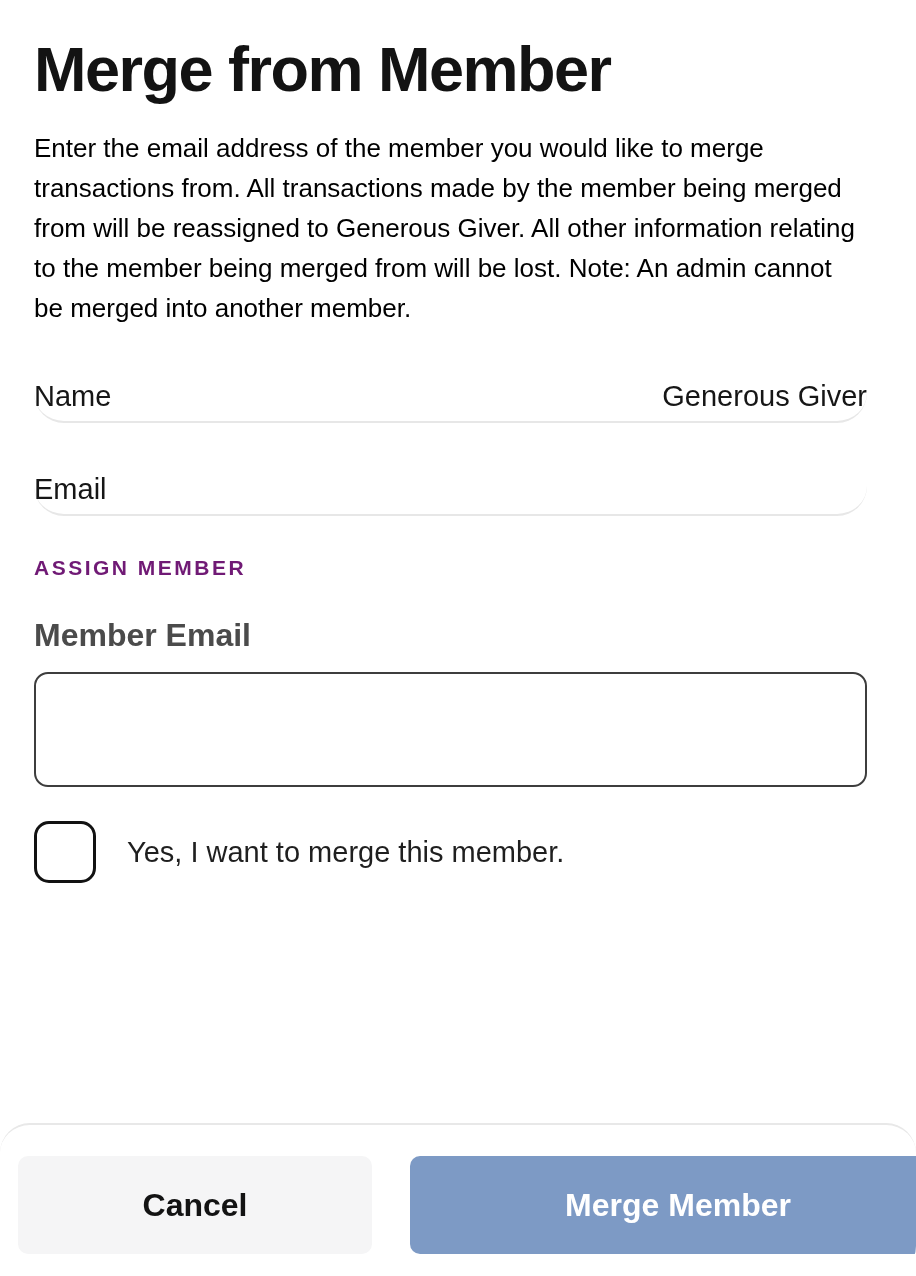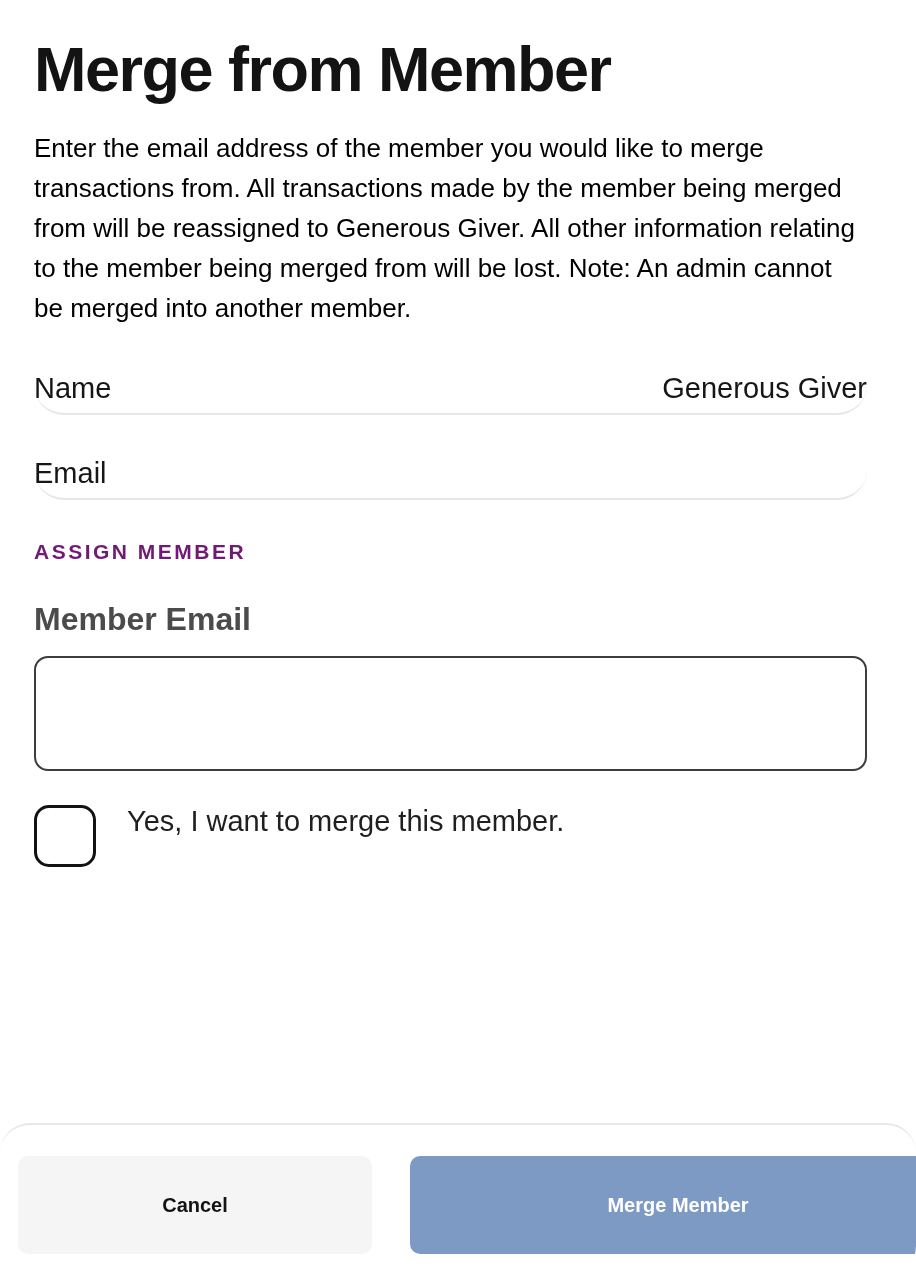--- a/index.html
+++ b/index.html
@@ -32,21 +32,21 @@
   .info-rows { margin-top: 2px; }
   .info-row {
     display: flex;
     justify-content: space-between;
     align-items: baseline;
     padding: 42px 0 8px;
     border-bottom: 2px solid #e7e7e7;
     font-size: 29px;
     color: #161616;
   }
-  .info-label { text-align: left; }
+  .info-label { text-align: left; margin-top: 8px; }
   .info-value { text-align: right; }
 
   .section-heading {
     margin-top: 40px;
     font-size: 21px;
     font-weight: 700;
     letter-spacing: 2.5px;
     color: #701a75;
   }
 
@@ -69,21 +69,21 @@
     resize: none;
     outline: none;
     font-family: "Liberation Sans", sans-serif;
     font-size: 26px;
     padding: 14px 18px;
     color: #1f1f1f;
   }
 
   .checkbox-row {
     display: flex;
-    align-items: flex-start;
+    align-items: center;
     gap: 31px;
     margin-top: 34px;
   }
   .checkbox {
     width: 62px;
     height: 62px;
     flex: 0 0 auto;
     border: 3px solid #121212;
     border-radius: 15px;
     background: #ffffff;
@@ -101,21 +101,21 @@
     background: #ffffff;
     border-top: 2px solid #e8e8e8;
   }
   .btn {
     position: absolute;
     top: 31px;
     height: 98px;
     border: none;
     border-radius: 10px;
     font-family: "Liberation Sans", sans-serif;
-    font-size: 20px;
+    font-size: 32px;
     font-weight: 700;
     cursor: pointer;
   }
   .btn-cancel {
     left: 18px;
     width: 354px;
     background: #f5f5f6;
     color: #131313;
   }
   .btn-merge {

